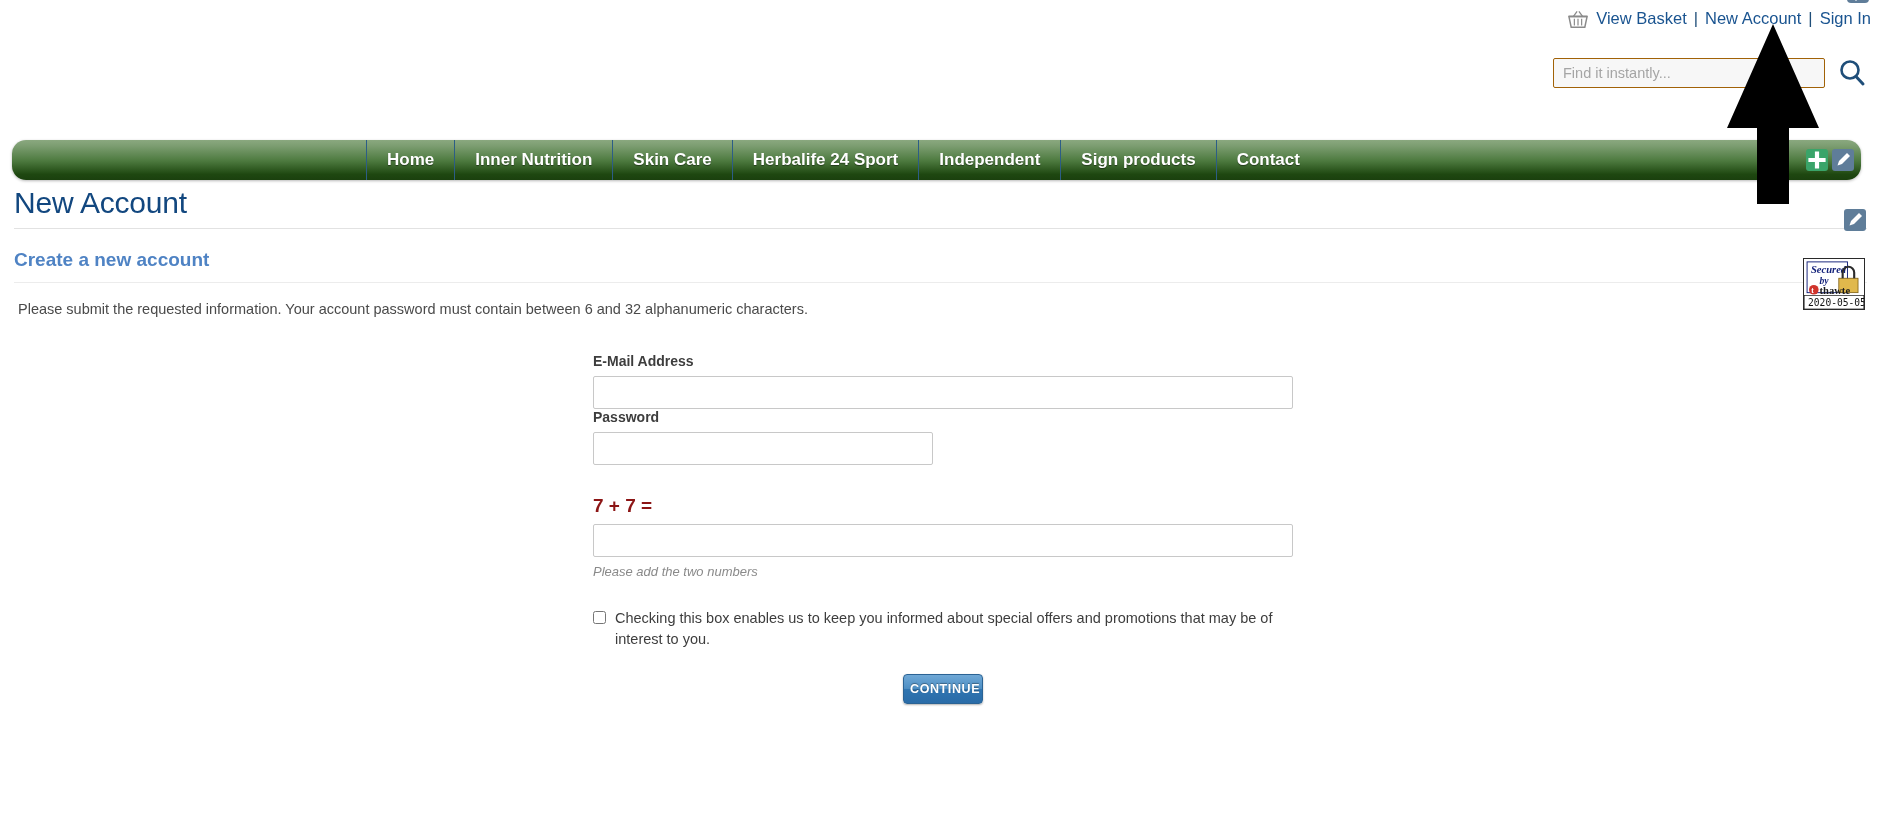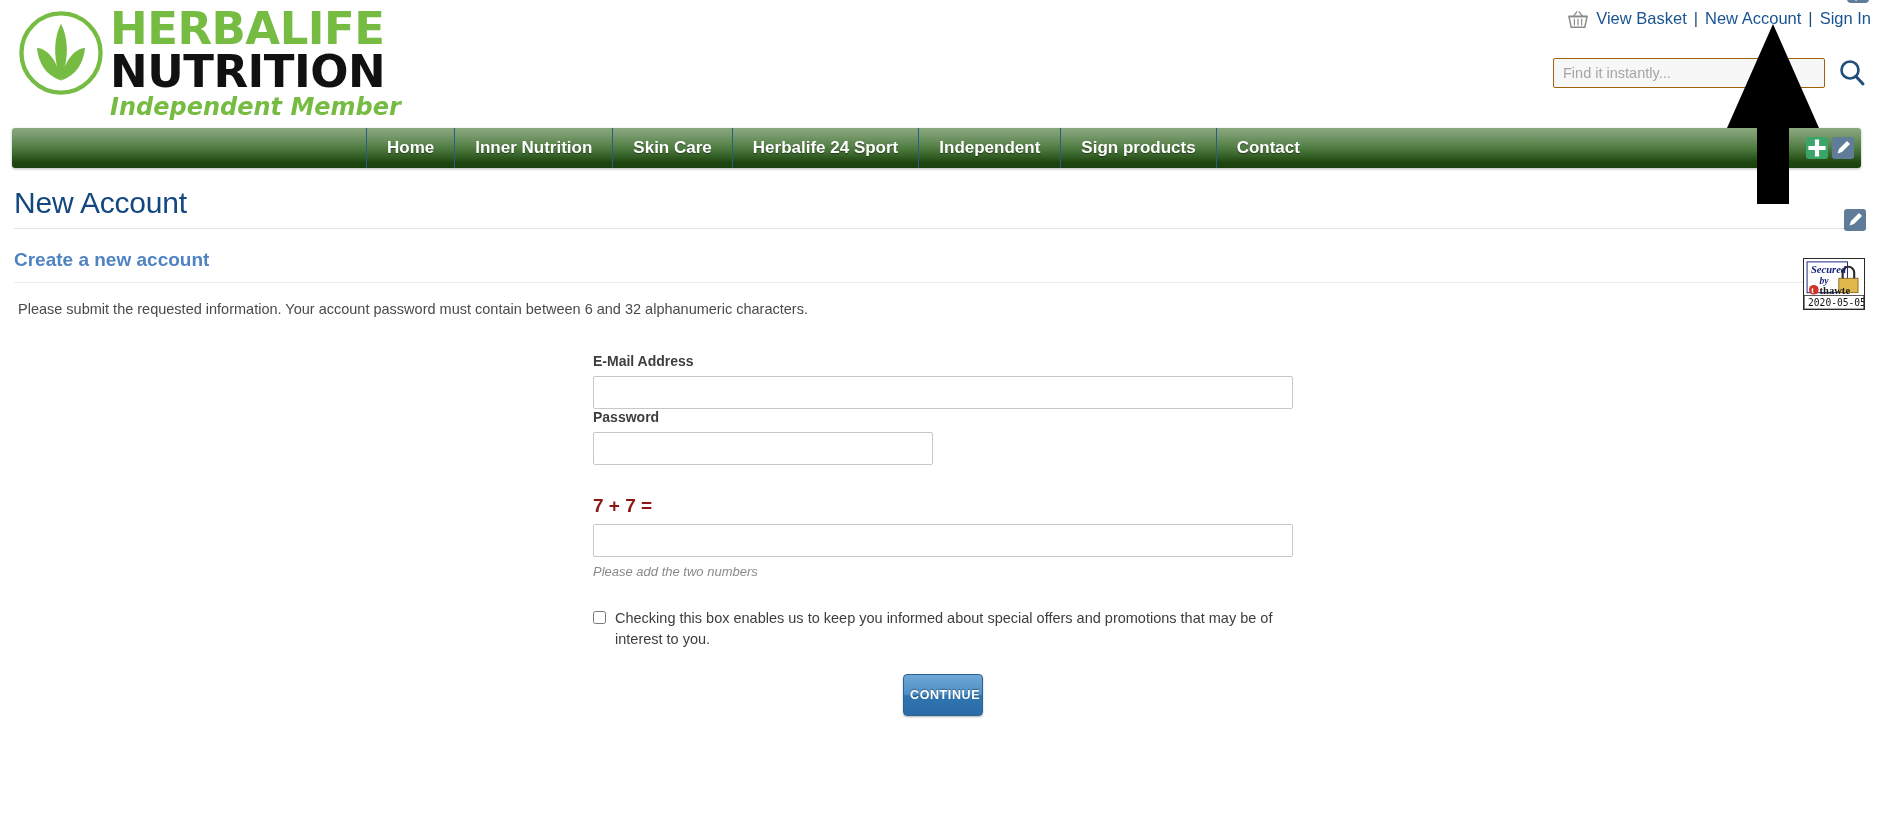--- a/index.html
+++ b/index.html
@@ -48,23 +48,23 @@
     width: 272px; height: 30px; background:#f7f7f7;
     border:1px solid #a16207; border-radius:2px;
     font-size:14.5px; color:#9a9a9a; padding:0 9px;
     font-family:"Liberation Sans", sans-serif;
   }
   .search-input::placeholder { color:#a5a5a5; }
   .search-icon { width:30px; height:30px; }
 
   
   .navbar {
-    position:absolute; left:12px; top:128px; width:1849px; height:40px;
+    position:absolute; left:12px; top:140px; width:1849px; height:40px;
     background: linear-gradient(to bottom, #8aa87f 0%, #7d9e72 14%, #4d7a3f 52%, #1e4710 86%, #1b400e 100%);
-    border-radius:3px;
+    border-radius:14px;
     box-shadow: 0 1px 3px rgba(0,0,0,0.28);
     display:flex; align-items:stretch;
   }
   .nav-spacer { width: 354px; flex: 0 0 auto; }
   .nav-item {
     position:relative;
     display:flex; align-items:center; justify-content:center;
     padding: 0 20px;
     color:#ffffff; font-size:17px; font-weight:bold;
     text-shadow: 0 1px 1px rgba(0,0,0,0.45);
@@ -114,51 +114,38 @@
   .row2 { display:flex; gap:19px; }
   .col { width:340px; }
   .txt-half { width:340px; height:33px; border:1px solid #c8c8c8; border-radius:2px; background:#fff; padding:0 8px; font-size:14px; font-family:"Liberation Sans", sans-serif;}
   .captcha-q { margin-top:30px; font-size:19px; font-weight:bold; color:#8c1515; }
   .captcha-hint { margin-top:7px; font-size:13px; font-style:italic; color:#8a8a8a; }
   .checkbox-row { margin-top:29px; display:flex; align-items:flex-start; gap:9px; width:700px; }
   .cb { width:13px; height:13px; margin:3px 0 0 0; }
   .cb-label { font-size:14.5px; color:#3d3d3d; line-height:21px; }
   .btn-wrap { margin-top:24px; width:700px; display:flex; justify-content:center; }
   .btn-continue {
-    width:80px; height:42px; border:1px solid #2b6394; border-radius:4px;
+    width:80px; height:30px; border:1px solid #2b6394; border-radius:4px;
     background: linear-gradient(to bottom, #6fa8d6 0%, #4e8fc4 48%, #2f74b0 52%, #2a6ca8 100%);
     color:#ffffff; font-size:12.5px; font-weight:bold; letter-spacing:0.6px;
     text-shadow:0 -1px 1px rgba(0,0,0,0.35); cursor:pointer;
     box-shadow: 0 1px 2px rgba(0,0,0,0.3);
     font-family:"Liberation Sans", sans-serif;
   }
 
   
   .anno-arrow { position:absolute; left:1727px; top:24px; width:92px; height:180px; pointer-events:none; }
 </style>
 </head>
 <body>
 
 <div class="page">
 
   <div class="header">
 
-    <div class="logo">
-      <svg class="logo-mark" viewBox="0 0 100 100">
-        <circle cx="50" cy="50" r="46" fill="none" stroke="#76bc43" stroke-width="5"></circle>
-        <path d="M50 16 C58 32 60 54 50 82 C40 54 42 32 50 16 Z" fill="#76bc43"></path>
-        <path d="M22 44 C36 46 46 60 50 82 C32 76 24 62 22 44 Z" fill="#76bc43"></path>
-        <path d="M78 44 C64 46 54 60 50 82 C68 76 76 62 78 44 Z" fill="#76bc43"></path>
-      </svg>
-      <div class="logo-text">
-        <div class="logo-herbalife">HERBALIFE</div>
-        <div class="logo-nutrition">NUTRITION</div>
-        <div class="logo-member">Independent Member</div>
-      </div>
-    </div>
 
     <svg class="corner-icon" viewBox="0 0 34 20">
       <rect x="6" y="-10" width="22" height="22" rx="4" fill="#5f7d99"></rect>
       <path d="M12 7 L20 -1 L23 2 L15 10 Z" fill="#ffffff"></path>
     </svg>
 
     <div class="toplinks">
       <svg class="basket-icon" viewBox="0 0 24 22">
         <path d="M2 7 L22 7 L19.5 19 L4.5 19 Z" fill="none" stroke="#8a8a8a" stroke-width="1.6"></path>
         <path d="M7 7 L11 1.5 M17 7 L13 1.5" fill="none" stroke="#8a8a8a" stroke-width="1.4"></path>

